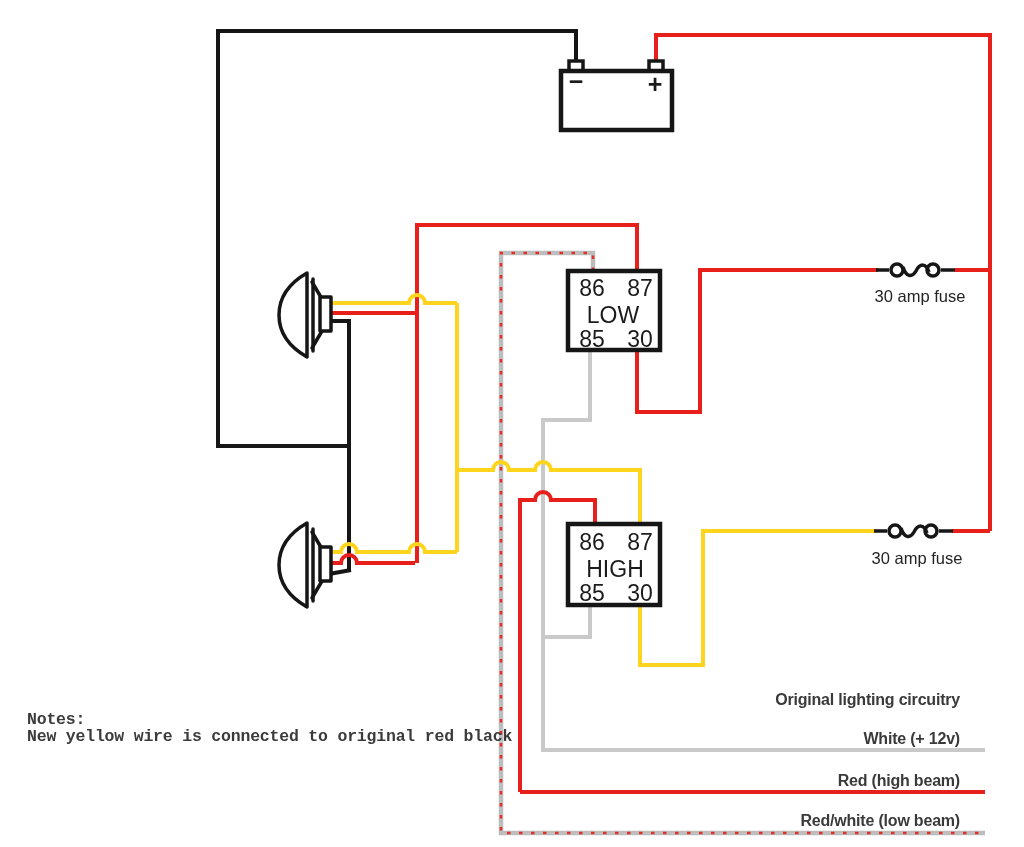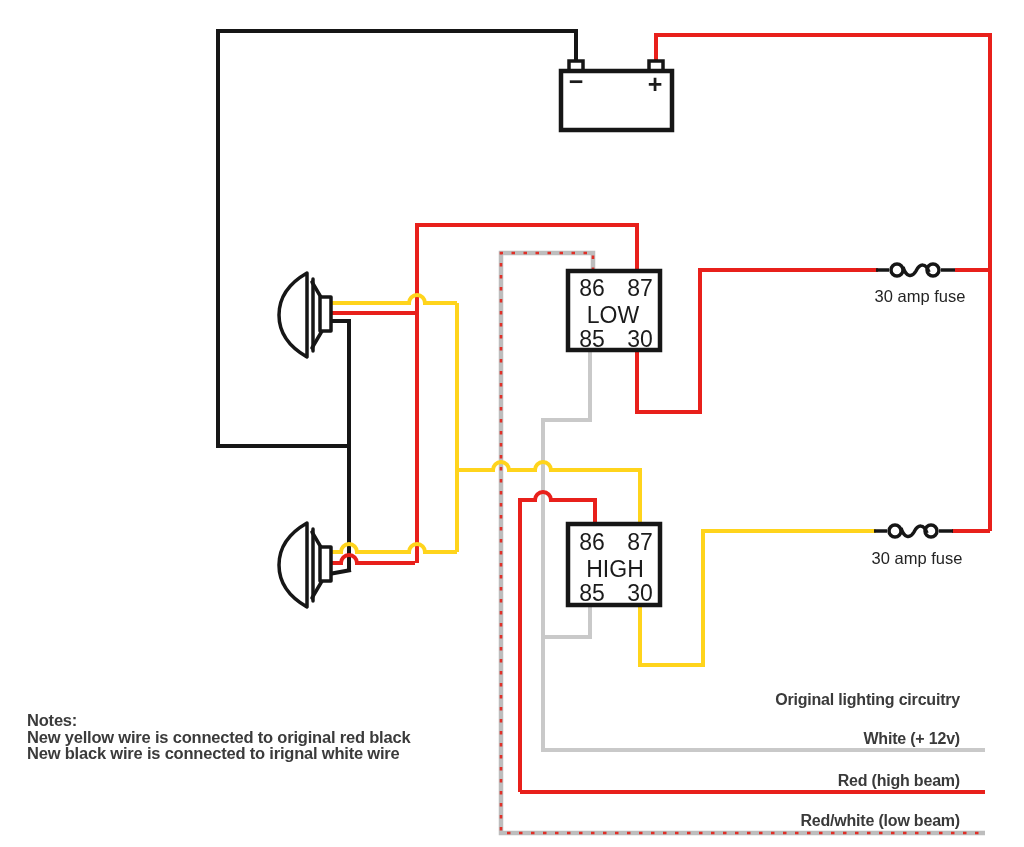--- a/index.html
+++ b/index.html
@@ -6,21 +6,21 @@
   .stage{position:relative;width:1024px;height:847px;background:#ffffff;overflow:hidden;
          font-family:"Liberation Sans",sans-serif;}
   .stage svg{position:absolute;left:0;top:0;}
   svg text{font-family:"Liberation Sans",sans-serif;fill:#1b1b1b;}
   .relay-num{font-size:23px;}
   .relay-name{font-size:23px;}
   .batt-sym{font-size:25px;font-weight:700;}
   .fuse-label{font-size:16.5px;fill:#242424;}
   .legend-label{font-size:16px;font-weight:600;fill:#3a3a3a;text-anchor:end;letter-spacing:-0.2px;}
   .notes{position:absolute;left:27px;top:712px;color:#3b3b3b;font-weight:600;
-         font-size:16.5px;line-height:16.5px;letter-spacing:-0.2px;white-space:nowrap;}
+         font-size:16.5px;line-height:16.5px;letter-spacing:-0.2px;white-space:nowrap;font-family:Liberation Mono, monospace;}
 </style>
 </head>
 <body>
 
 <div class="stage">
   <svg width="1024" height="847" viewBox="0 0 1024 847">
     <defs>
       <g id="lamp-shape" fill="none" stroke-width="3.5" stroke-linejoin="round" stroke-linecap="round">
         <path d="M307 273 C286 285 279 300 279 315 C279 330 286 345 307 357 Z"></path>
         <path d="M313 279 V351"></path>
@@ -113,15 +113,14 @@
 
     <text class="legend-label" x="960" y="705">Original lighting circuitry</text>
     <text class="legend-label" x="960" y="744">White (+ 12v)</text>
     <text class="legend-label" x="960" y="786">Red (high beam)</text>
     <text class="legend-label" x="960" y="826">Red/white (low beam)</text>
   </svg>
 
   <div class="notes">
     <div>Notes:</div>
     <div>New yellow wire is connected to original red black</div>
-    <div>New black wire is connected to irignal white wire</div>
   </div>
 </div>
 
 </body></html>

